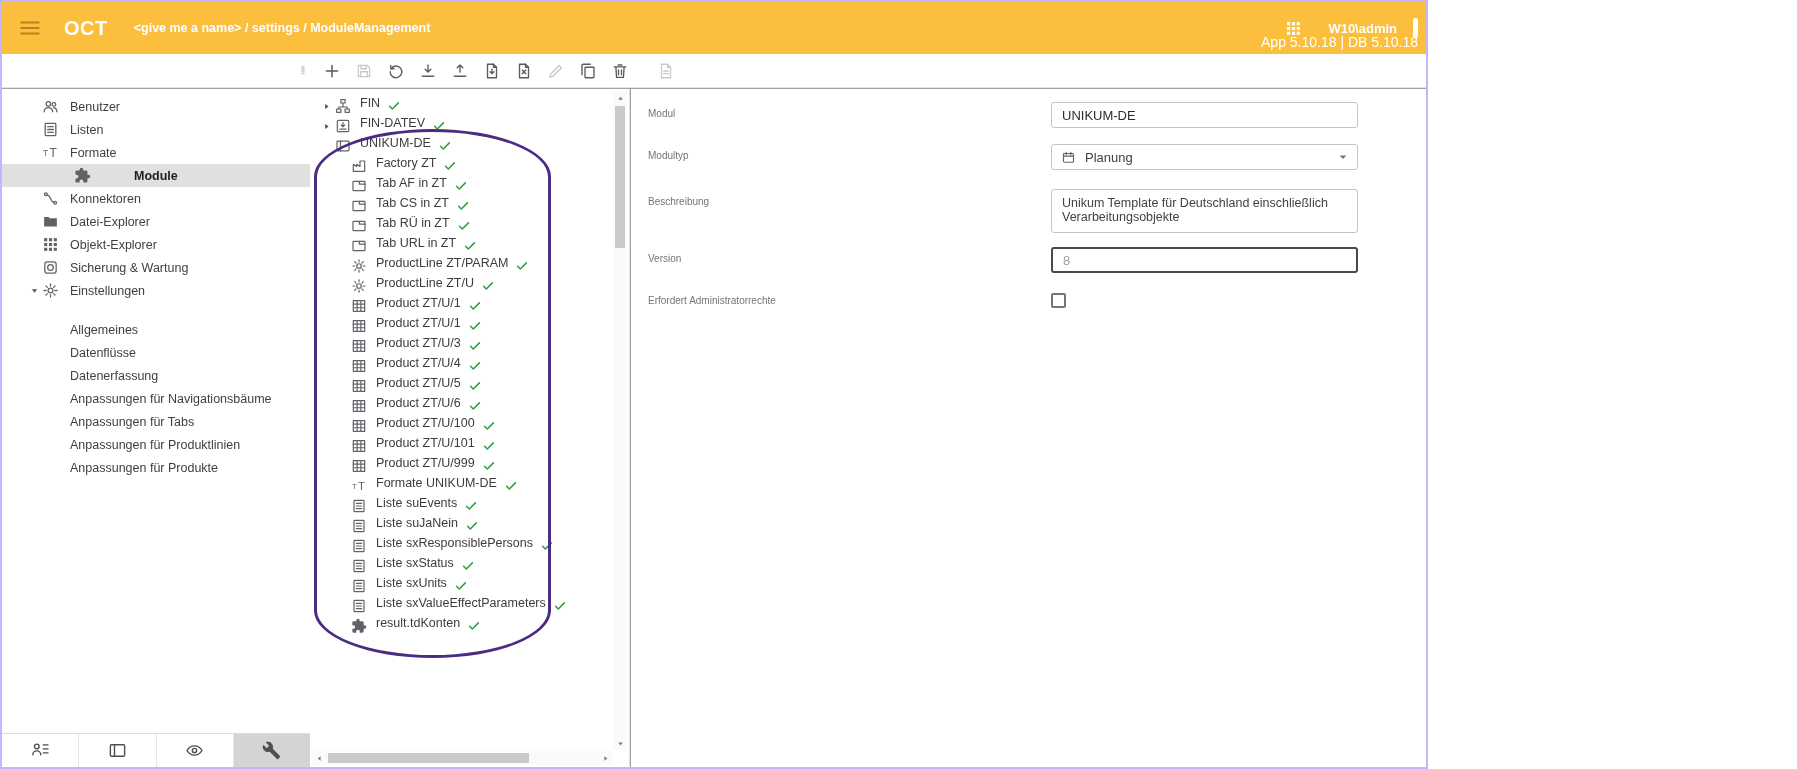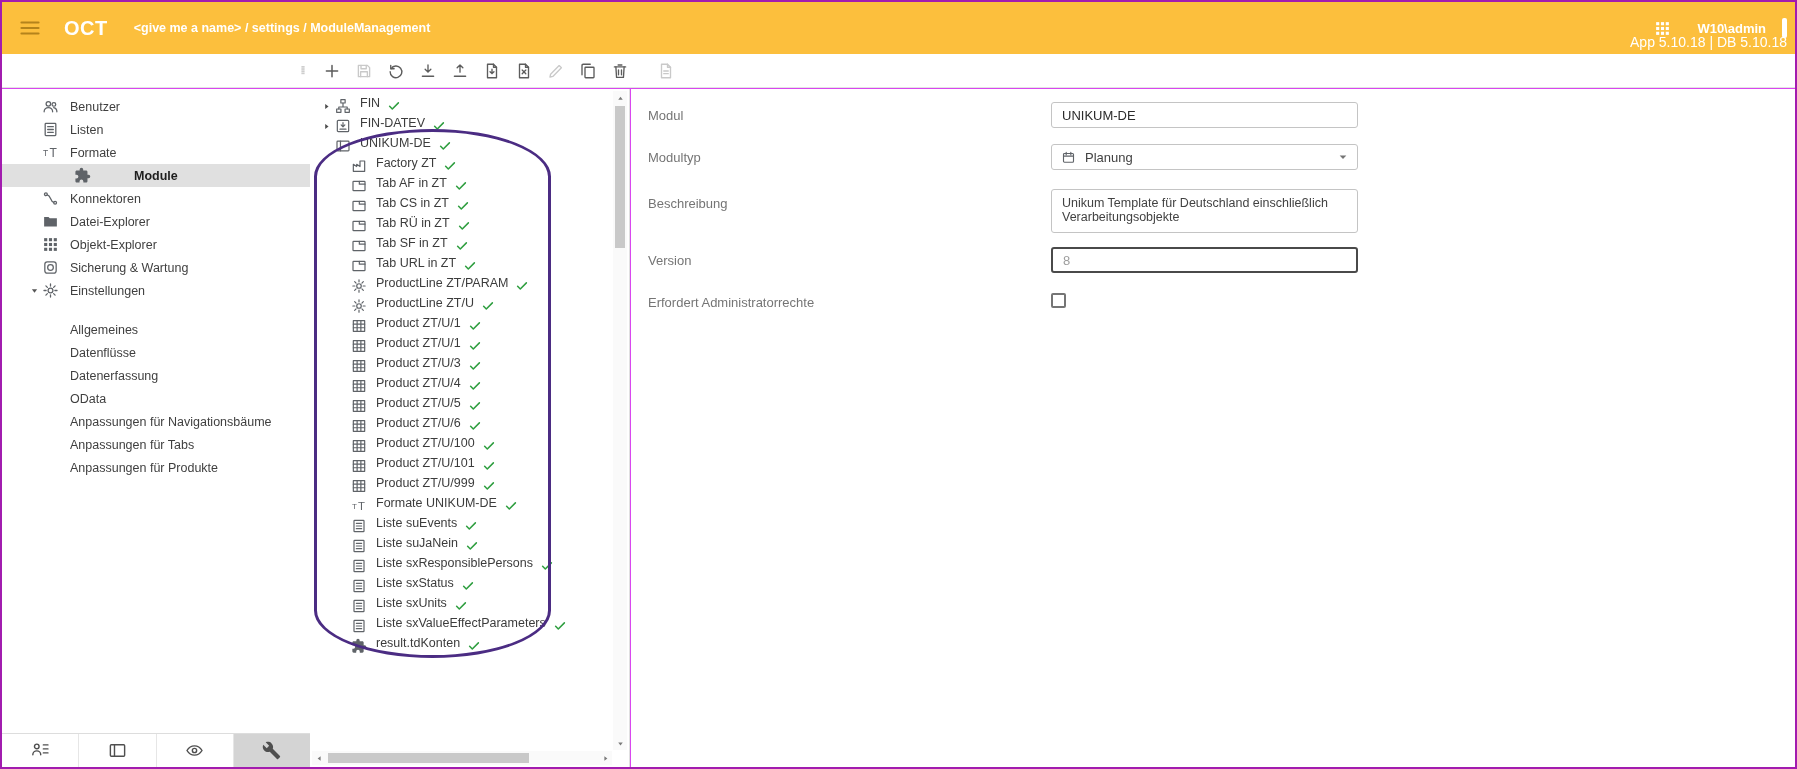--- a/index.html
+++ b/index.html
@@ -1,19 +1,19 @@
 <!DOCTYPE html>
 <html><head>
 <meta charset="utf-8">
 <style>
   html,body{margin:0;padding:0;background:#ffffff;}
   *{box-sizing:border-box;}
   .window{
-    position:relative;width:1797px;height:769px;overflow:hidden;
-    border:2px solid #a21caf;background:#d946ef;
+    position:relative;width:1428px;height:769px;overflow:hidden;
+    border:2px solid #c4b5fd;background:#a3a3a3;
     font-family:"Liberation Sans",sans-serif;color:#3c3c3c;
   }
   .icon{display:inline-flex;align-items:center;justify-content:center;}
   .icon svg{display:block;}
 
   
   .hdr{position:absolute;left:0;top:0;right:0;height:52px;background:#fcbf3d;display:flex;align-items:center;}
   .menu-icon{margin-left:16px;color:rgba(120,82,0,.55);cursor:pointer;}
   .menu-icon svg{width:24px;height:24px;}
   .hdr-title{color:#fff;font-weight:bold;font-size:20px;margin-left:22px;letter-spacing:.5px;}
@@ -77,21 +77,21 @@
   .hscroll .sarrow{width:14px;height:14px;flex:none;}
   .htrack{flex:1;position:relative;height:100%;}
   .hthumb{position:absolute;left:2px;top:2px;bottom:2px;width:74%;background:#c9c9c9;cursor:pointer;}
 
   
   .annotation{position:absolute;left:312px;top:127px;width:237px;height:529px;
     border:3px solid #4b2c83;border-radius:50% / 9%;pointer-events:none;z-index:6;}
 
   
   .form-panel{position:absolute;left:629px;top:0;right:0;bottom:0;background:#fff;}
-  .f-label{position:absolute;left:17px;font-size:13px;color:#757575;white-space:nowrap;}
+  .f-label{position:absolute;left:17px;font-size:10px;color:#757575;white-space:nowrap;}
   .f-ctl{position:absolute;left:420px;width:307px;}
   .f-input{width:100%;height:26px;border:1px solid #c4c4c4;border-radius:3px;padding:0 10px;
     font-size:13px;color:#2b2b2b;font-family:"Liberation Sans",sans-serif;outline:none;background:#fff;}
   .f-input.focused{border:2px solid #4a4a4a;color:#9e9e9e;}
   .f-textarea{width:100%;height:44px;border:1px solid #c4c4c4;border-radius:3px;padding:6px 10px;
     font-size:12.5px;color:#424242;font-family:"Liberation Sans",sans-serif;resize:none;outline:none;}
   .select-box{display:flex;align-items:center;height:26px;border:1px solid #c4c4c4;border-radius:3px;
     padding:0 6px 0 9px;font-size:13px;color:#424242;cursor:pointer;background:#fff;}
   .sel-icon{color:#5f6368;margin-right:9px;}
   .sel-icon svg{width:15px;height:15px;}
@@ -322,23 +322,23 @@
                 <path d="M12 2.8v3M12 18.2v3M2.8 12h3M18.2 12h3M5.5 5.5l2.1 2.1M16.4 16.4l2.1 2.1M18.5 5.5l-2.1 2.1M7.6 16.4l-2.1 2.1"></path>
               </svg>
             </span>
             <span class="s-label" data-name="sidebar-item-label">Einstellungen</span>
           </div>
         </div>
       <div id="side-sub" data-name="sidebar-sublist">
           <div class="side-sub" data-name="sidebar-subitem-allgemeines">Allgemeines</div>
           <div class="side-sub" data-name="sidebar-subitem-datenflüsse">Datenflüsse</div>
           <div class="side-sub" data-name="sidebar-subitem-datenerfassung">Datenerfassung</div>
-          <div class="side-sub" data-name="sidebar-subitem-odata">OData</div>
           <div class="side-sub" data-name="sidebar-subitem-anpassungen-für-navigationsbäume">Anpassungen für Navigationsbäume</div>
           <div class="side-sub" data-name="sidebar-subitem-anpassungen-für-tabs">Anpassungen für Tabs</div>
+          <div class="side-sub" data-name="sidebar-subitem-anpassungen-für-produktlinien">Anpassungen für Produktlinien</div>
           <div class="side-sub" data-name="sidebar-subitem-anpassungen-für-produkte">Anpassungen für Produkte</div>
         </div>
       <div class="bottom-tabs" id="bottom-tabs" data-name="sidebar-bottom-tabs">
           <div class="btab" data-name="sidebar-tab-users">
             <span class="icon" data-name="user-tree-icon">
               <svg viewBox="0 0 24 24" fill="none" stroke="currentColor" stroke-width="1.8" stroke-linecap="round" stroke-linejoin="round">
                 <circle cx="7.3" cy="6.8" r="2.9"></circle>
                 <path d="M2.3 17.5c0-2.8 2.2-5 5-5s5 2.2 5 5"></path>
                 <path d="M15.5 5h6M15.5 10h6M15.5 15h6" stroke-width="1.6"></path>
               </svg>
@@ -469,34 +469,20 @@
             </span>
           </div>
           <div class="tree-row lvl1" data-name="tree-item-tab-rü-in-zt">
             <span class="t-icon icon" data-name="tab-icon">
               <svg viewBox="0 0 24 24" fill="none" stroke="currentColor" stroke-width="1.8" stroke-linecap="round" stroke-linejoin="round">
                 <rect x="3" y="5" width="18" height="14" rx="1"></rect>
                 <path d="M12.5 5v4.2H21"></path>
               </svg>
             </span>
             <span class="t-label" data-name="tree-item-label">Tab RÜ in ZT</span>
-            <span class="t-check icon" data-name="check-icon">
-              <svg viewBox="0 0 24 24" fill="none" stroke="currentColor" stroke-width="1.8" stroke-linecap="round" stroke-linejoin="round">
-                <path d="M4.5 12.5l4.6 4.6L19.5 6.7" stroke-width="2.6"></path>
-              </svg>
-            </span>
-          </div>
-          <div class="tree-row lvl1" data-name="tree-item-tab-sf-in-zt">
-            <span class="t-icon icon" data-name="tab-icon">
-              <svg viewBox="0 0 24 24" fill="none" stroke="currentColor" stroke-width="1.8" stroke-linecap="round" stroke-linejoin="round">
-                <rect x="3" y="5" width="18" height="14" rx="1"></rect>
-                <path d="M12.5 5v4.2H21"></path>
-              </svg>
-            </span>
-            <span class="t-label" data-name="tree-item-label">Tab SF in ZT</span>
             <span class="t-check icon" data-name="check-icon">
               <svg viewBox="0 0 24 24" fill="none" stroke="currentColor" stroke-width="1.8" stroke-linecap="round" stroke-linejoin="round">
                 <path d="M4.5 12.5l4.6 4.6L19.5 6.7" stroke-width="2.6"></path>
               </svg>
             </span>
           </div>
           <div class="tree-row lvl1" data-name="tree-item-tab-url-in-zt">
             <span class="t-icon icon" data-name="tab-icon">
               <svg viewBox="0 0 24 24" fill="none" stroke="currentColor" stroke-width="1.8" stroke-linecap="round" stroke-linejoin="round">
                 <rect x="3" y="5" width="18" height="14" rx="1"></rect>

